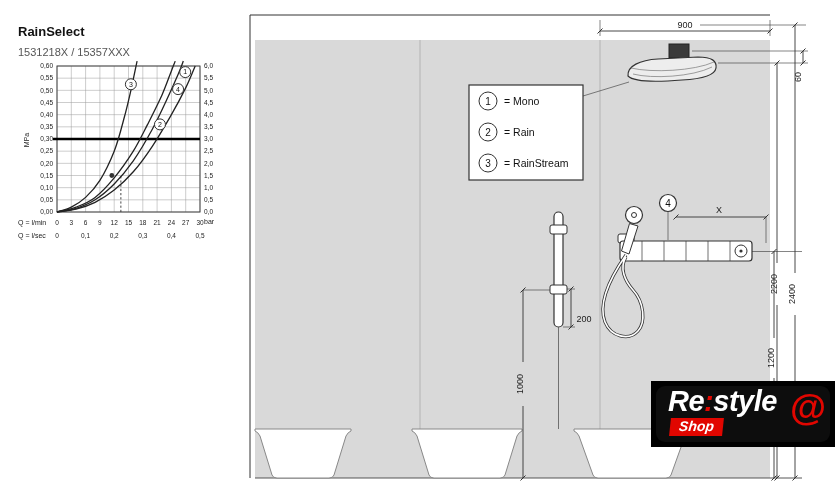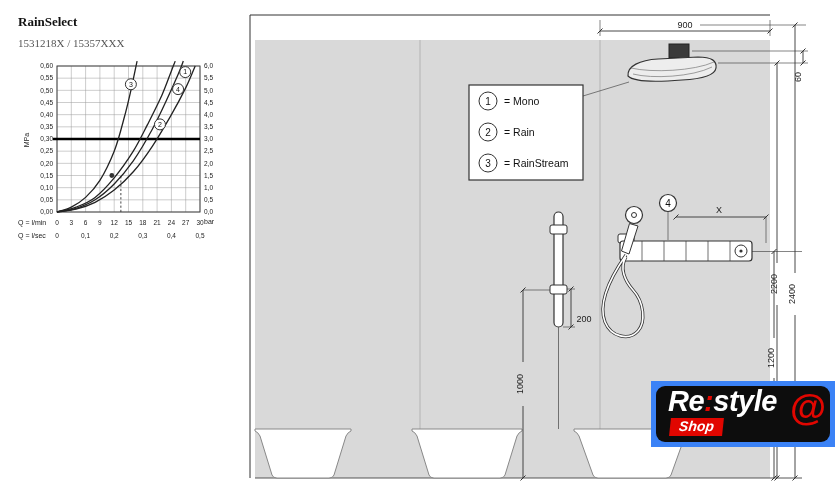--- a/index.html
+++ b/index.html
@@ -1,31 +1,31 @@
 <!DOCTYPE html>
 <html><head>
 <meta charset="utf-8">
 <style>
   html,body{margin:0;padding:0;background:#fff;}
   .page{position:relative;width:840px;height:499px;background:#ffffff;overflow:hidden;
         font-family:"Liberation Sans",sans-serif;}
   svg{position:absolute;left:0;top:0;}
   svg text{font-family:"Liberation Sans",sans-serif;}
-  .title-block{position:absolute;left:18px;top:14px;font-family:Liberation Serif, serif;}
+  .title-block{position:absolute;left:18px;top:24px;}
   .t1{font-weight:bold;font-size:13px;color:#111;}
   .t2{font-size:11px;color:#555;margin-top:7px;}
   .ln{stroke:#333;stroke-width:1;fill:none;}
   .thin{stroke:#333;stroke-width:0.6;fill:none;}
   .dimln{stroke:#333;stroke-width:0.9;fill:none;}
   .tick{stroke:#333;stroke-width:1;fill:none;}
   .dimtxt{font-size:9px;fill:#222;}
   .legtxt{font-size:10.5px;fill:#111;}
   .numtxt{font-size:10px;fill:#111;}
   
-  .logo{position:absolute;left:651px;top:381px;width:184px;height:66px;background:#3b82f6;}
+  .logo{position:absolute;left:651px;top:381px;width:184px;height:66px;background:#000000;}
   .logo-box{position:absolute;left:5px;top:5px;right:5px;bottom:5px;background:#0d0d0d;border-radius:9px;}
   .logo-main{position:absolute;left:12px;top:-1px;font-style:italic;font-weight:bold;font-size:29px;color:#fff;letter-spacing:-0.5px;}
   .logo-colon{color:#e10600;}
   .logo-at{position:absolute;right:4px;top:1px;font-size:37px;font-weight:bold;color:#e10600;}
   .logo-shop{position:absolute;left:14px;bottom:6px;background:#e10600;color:#fff;font-style:italic;
              font-weight:bold;font-size:14px;padding:0 9px 2px;transform:skewX(-6deg);}
 </style>
 </head>
 <body>
 

